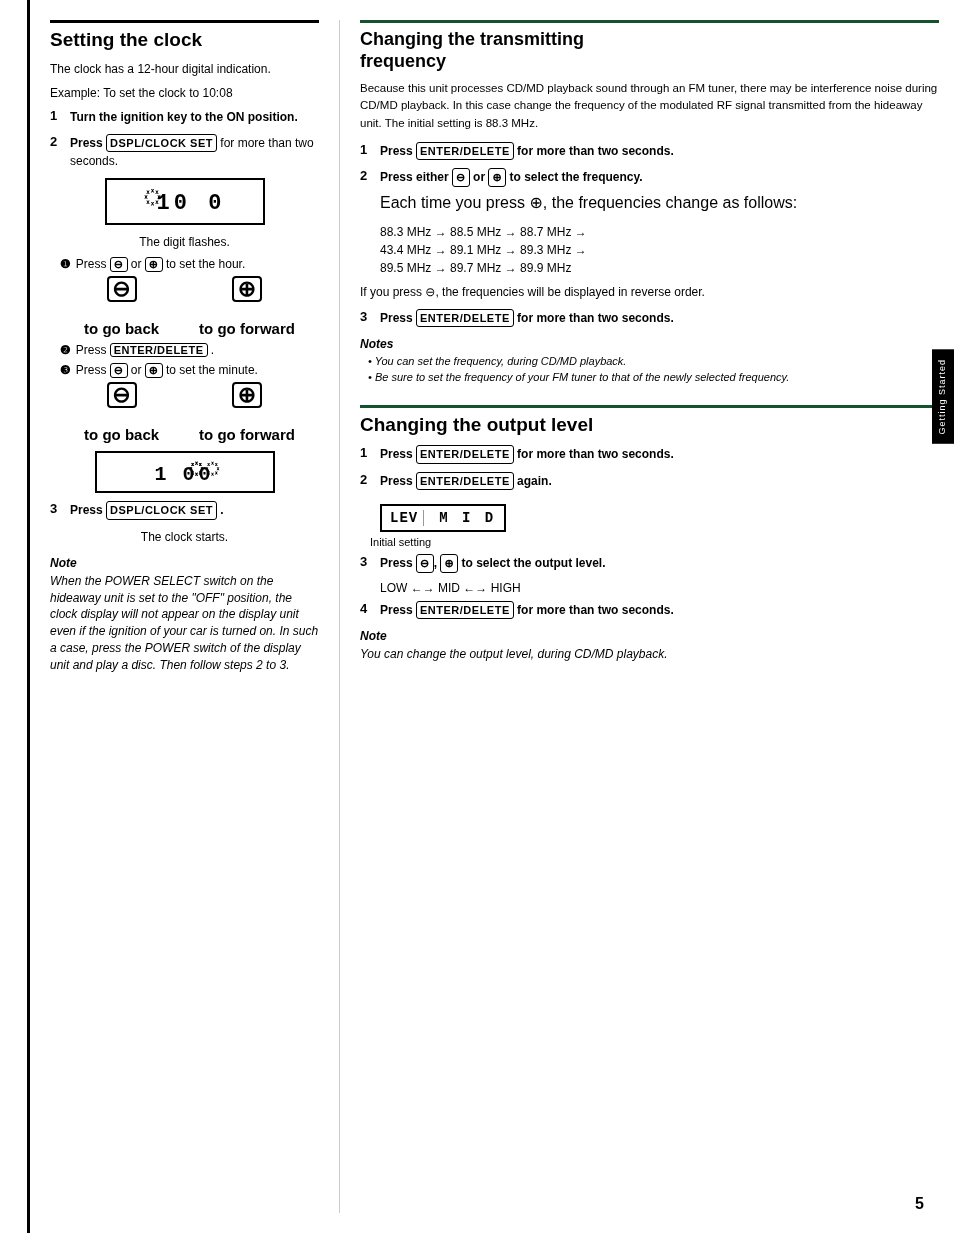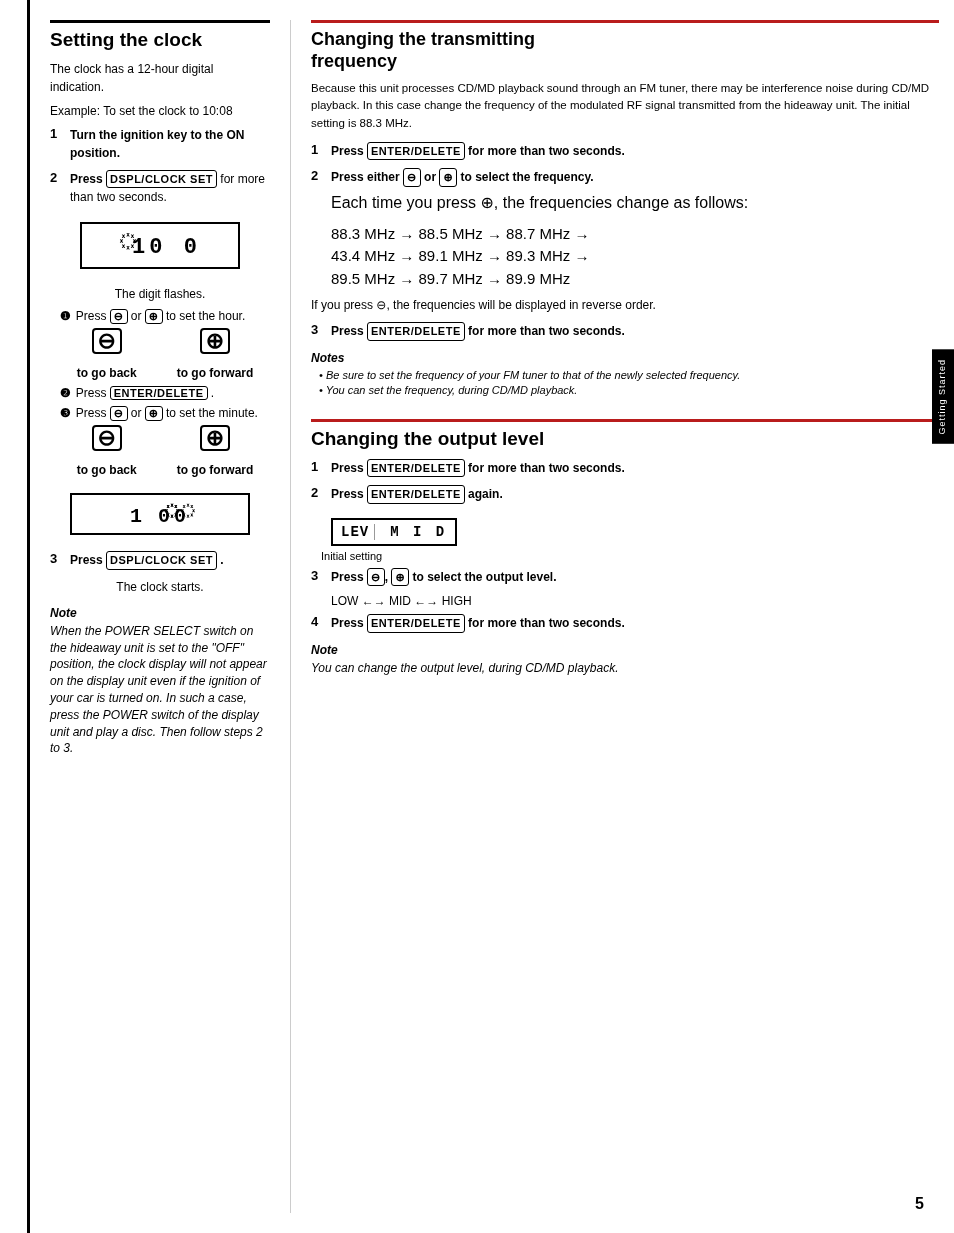--- a/index.html
+++ b/index.html
@@ -27,21 +27,21 @@
       border-right: 3px solid #000;
     }
 
     .main-content {
       flex: 1;
       display: flex;
       padding: 20px 0 20px 0;
     }
 
     .left-column {
-      width: 261px;
+      width: 310px;
       padding: 0 20px 0 20px;
       border-right: 1px solid #ccc;
     }
 
     .right-column {
       flex: 1;
       padding: 0 15px 0 20px;
     }
 
     .side-tab {
@@ -70,21 +70,21 @@
       font-weight: bold;
       border-top: 3px solid #000;
       padding-top: 6px;
       margin-bottom: 8px;
       line-height: 1.2;
     }
 
     h2 {
       font-size: 19px;
       font-weight: bold;
-      border-top: 3px solid #b91c1c;
+      border-top: 3px solid #14532d;
       padding-top: 6px;
       margin-bottom: 8px;
       line-height: 1.2;
     }
 
     p {
       font-size: 12px;
       line-height: 1.5;
       margin-bottom: 6px;
     }
@@ -124,21 +124,21 @@
       letter-spacing: 0.5px;
     }
 
     .display-box {
       border: 2px solid #000;
       padding: 6px 12px;
       font-family: 'Courier New', monospace;
       font-size: 20px;
       font-weight: bold;
       text-align: center;
-      margin: 16px auto;
+      margin: 8px auto;
       display: block;
       width: 160px;
       background: #fff;
       letter-spacing: 3px;
     }
 
     .sub-step {
       margin: 6px 0 6px 10px;
     }
 
@@ -176,22 +176,22 @@
       border: 2px solid #000;
       border-radius: 4px;
       width: 30px;
       height: 26px;
       display: flex;
       align-items: center;
       justify-content: center;
     }
 
     .arrow-caption {
-      font-size: 12px;
-      margin-top: 12px;
+      font-size: 15px;
+      margin-top: 18px;
       text-align: center;
     }
 
     .note-section {
       margin-top: 10px;
     }
 
     .note-title {
       font-style: italic;
       font-weight: bold;
@@ -206,21 +206,21 @@
     }
 
     .note-bullet {
       font-style: italic;
       font-size: 11px;
       line-height: 1.4;
       margin-left: 8px;
     }
 
     .freq-line {
-      font-size: 15px;
+      font-size: 12px;
       line-height: 1.5;
     }
 
     .section-spacer {
       margin-top: 20px;
     }
 
     .page-number {
       position: absolute;
       bottom: 20px;
@@ -404,22 +404,22 @@
       <div class="step">
         <span class="step-number">3</span>
         <span class="step-text" style="font-weight:bold;">
           Press <span class="button-label">ENTER/DELETE</span> for more than two seconds.
         </span>
       </div>
 
       
       <div class="note-section">
         <div class="note-title">Notes</div>
+        <div class="note-bullet">• <span>You can set the frequency, during CD/MD playback.</span></div>
         <div class="note-bullet">• <span>Be sure to set the frequency of your FM tuner to that of the newly selected frequency.</span></div>
-        <div class="note-bullet">• <span>You can set the frequency, during CD/MD playback.</span></div>
       </div>
 
       
       <div class="section-spacer"></div>
       <h2 style="font-size:19px; margin-top:10px;">Changing the output level</h2>
 
       
       <div class="step">
         <span class="step-number">1</span>
         <span class="step-text" style="font-weight:bold;">

